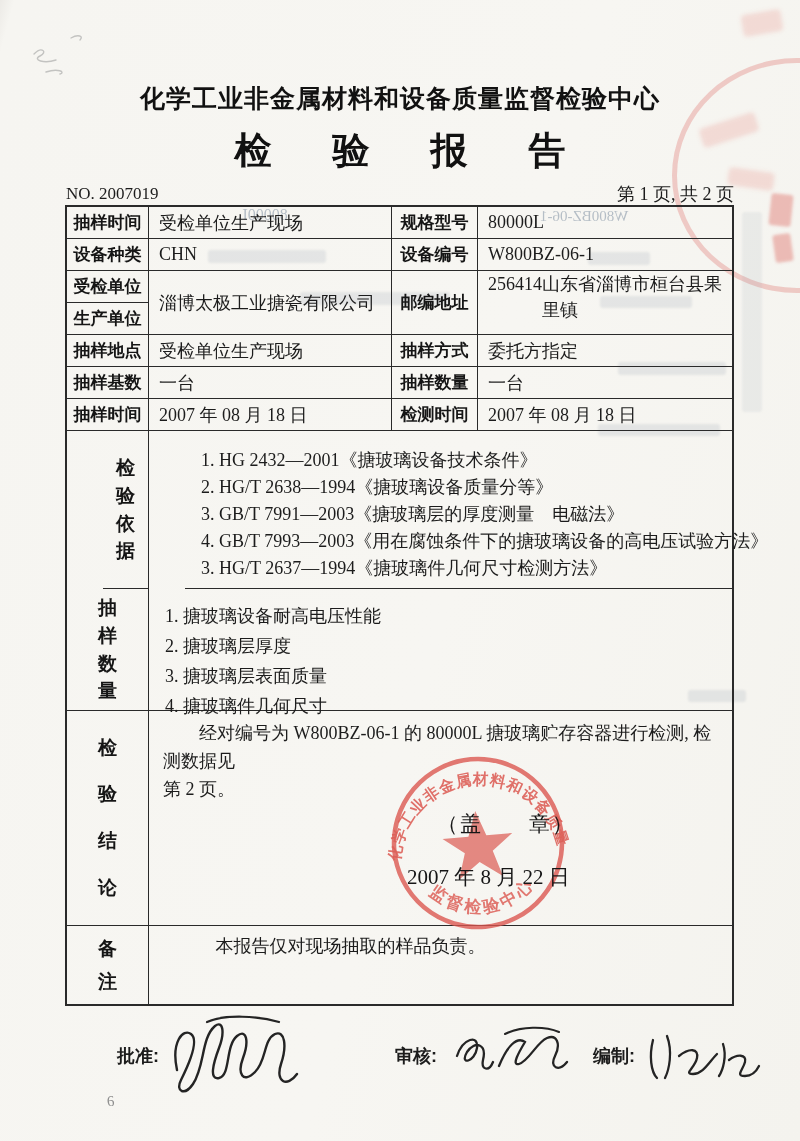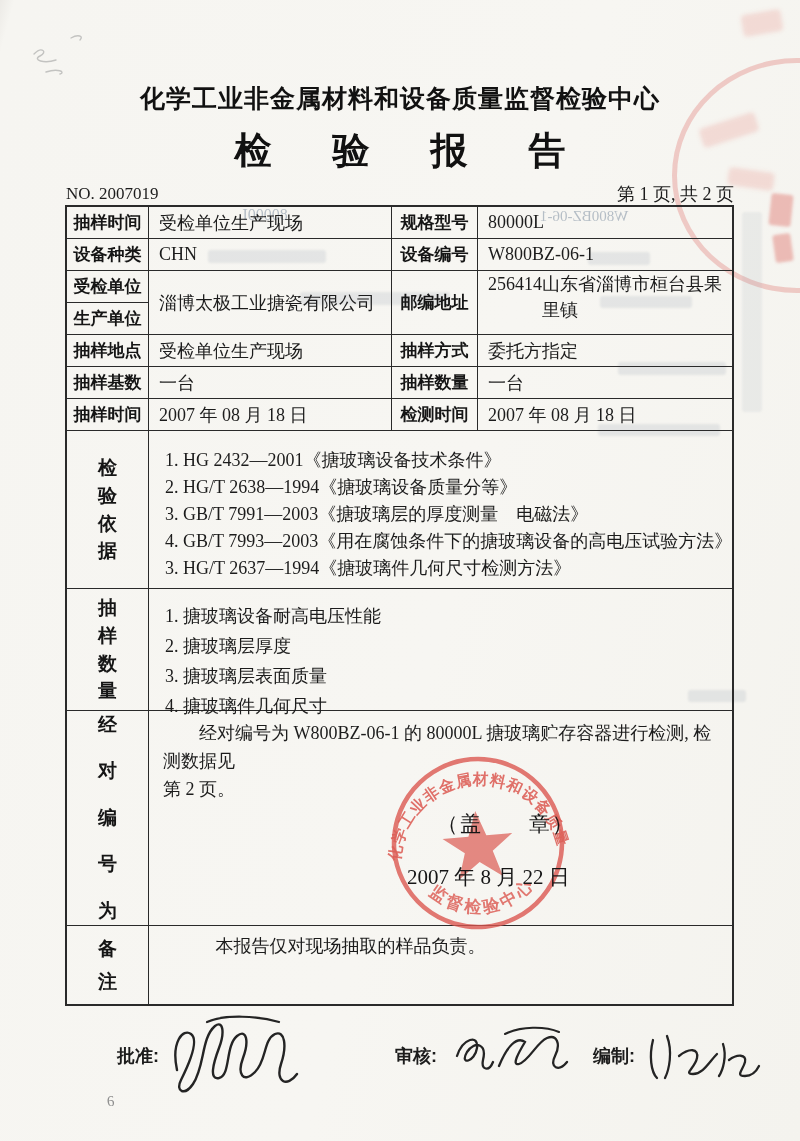--- a/index.html
+++ b/index.html
@@ -49,21 +49,21 @@
   .sec-body { border-bottom:1px solid #2a2a2a; position:relative; }
   .vtext {
     display:inline-block; width:1.1em; word-break:break-all;
     font-family:"Liberation Sans", sans-serif; font-weight:700;
     font-size:19px; text-align:center; color:#151515;
   }
   .lh-basis { line-height:1.45; }
   .lh-items { line-height:1.45; }
   .lh-concl { line-height:2.45; }
   .lh-rem   { line-height:1.75; }
-  .h-basis { height:158px; }
+  .h-basis { height:158px;margin-left:36px; }
   .h-items { height:122px; }
   .h-concl { height:215px; }
   .h-rem   { height:78px; }
   .list { padding:16px 0 0 16px; font-size:18px; }
   .list .li { line-height:27px; white-space:nowrap; }
   .list-items { padding-top:12px; }
   .list-items .li { line-height:30px; }
   .concl-p { padding:9px 18px 0 14px; font-size:18px; line-height:1.55; }
   .indent { text-indent:2em; }
   .rem-p { padding:8px 18px 0 16px; font-size:18px; text-indent:2.8em; }
@@ -181,21 +181,21 @@
       <div class="sec-body h-items">
         <div class="list list-items">
           <div class="li">1.  搪玻璃设备耐高电压性能</div>
           <div class="li">2.  搪玻璃层厚度</div>
           <div class="li">3.  搪玻璃层表面质量</div>
           <div class="li">4.  搪玻璃件几何尺寸</div>
         </div>
       </div>
 
       <div class="sec-label h-concl">
-        <span class="vtext lh-concl">经对编号为</span>
+        <span class="vtext lh-concl">检验结论</span>
       </div>
       <div class="sec-body h-concl">
         <div class="concl-p">
           <div class="indent">经对编号为 W800BZ-06-1 的 80000L 搪玻璃贮存容器进行检测, 检测数据见</div>
           <div>第 2 页。</div>
         </div>
         <div class="stamp-wrap">
           <svg width="202" height="176" viewBox="0 0 202 176">
             <defs>
               <path id="arcTop" d="M 22 122 A 80 80 0 1 1 180 122" fill="none"></path>

